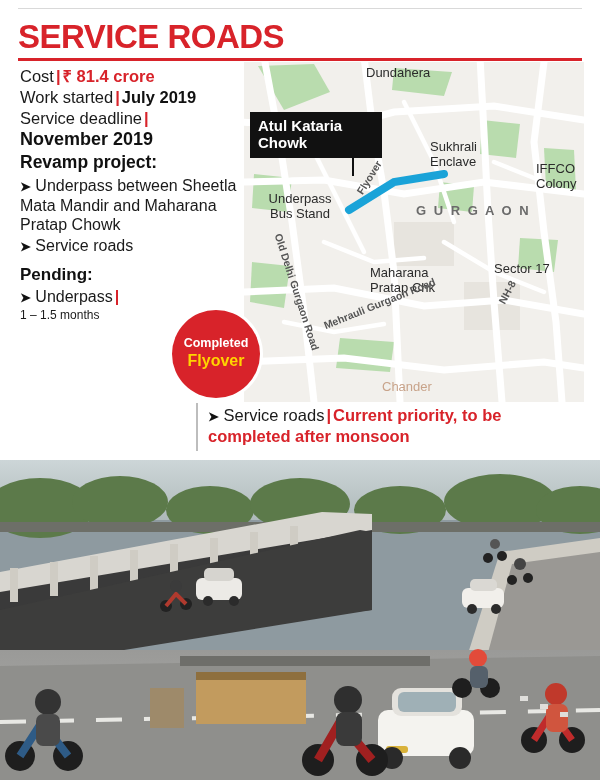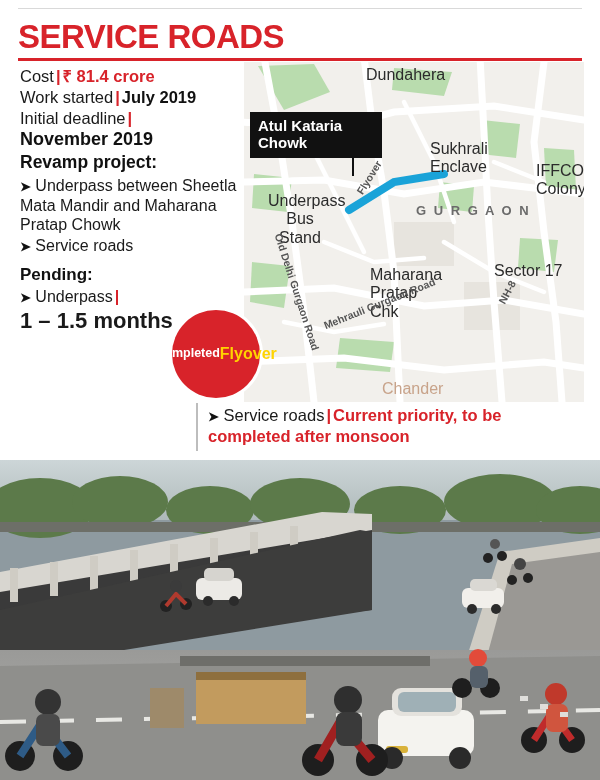--- a/index.html
+++ b/index.html
@@ -92,21 +92,21 @@
     position: absolute;
     left: 244px; top: 62px;
     width: 340px; height: 340px;
     background: #f2f0ec;
     overflow: hidden;
   }
   .map svg { display:block; }
 
   .map-label {
     position:absolute;
-    font-size: 16px;
+    font-size: 13px;
     color:#2b2b2b;
     line-height:1.15;
     font-family:"Liberation Sans", sans-serif;
   }
   .map-label.big {
     font-size: 13px; letter-spacing: 2px; color:#6b6b6b; font-weight:bold;
   }
   .road-label {
     position:absolute; font-size:10.5px; color:#555; font-weight:bold;
   }
@@ -125,21 +125,21 @@
     left:352px; top:150px; width:2px; height:26px; background:#111;
   }
 
   .stamp {
     position:absolute;
     left: 172px; top: 310px;
     width: 88px; height: 88px;
     border-radius:50%;
     background:#d8232a;
     color:#fff;
-    display:flex; flex-direction:row; align-items:center; justify-content:center;
+    display:flex; flex-direction:column; align-items:center; justify-content:center;
     text-align:left;
     box-shadow: 0 0 0 3px #ffffff;
   }
   .stamp .s1 { font-size:12.5px; font-weight:bold; line-height:1.1; }
   .stamp .s2 { font-size:16px; font-weight:bold; color:#ffd400; line-height:1.15; margin-top:1px; }
 
   
   .photo {
     position:absolute;
     left:0; top:460px;
@@ -162,21 +162,21 @@
   <div class="title-rule"></div>
 
   <div class="info">
     <div class="line">
       <span>Cost</span><span class="sep">|</span><span class="red-b">₹ 81.4 crore</span>
     </div>
     <div class="line">
       <span>Work started</span><span class="sep">|</span><span class="blk-b">July 2019</span>
     </div>
     <div class="line">
-      <span>Initial deadline</span><span class="sep">|</span>
+      <span>Service deadline</span><span class="sep">|</span>
     </div>
     <div class="line">
       <span class="blk-b" style="font-size:18px">November 2019</span>
     </div>
 
     <div class="heading">Revamp project:</div>
     <div class="bullet">
       <span class="arrow">➤</span>
       <span>Underpass between Sheetla Mata Mandir and Maharana Pratap Chowk</span>
     </div>
@@ -184,21 +184,21 @@
       <span class="arrow">➤</span>
       <span>Service roads</span>
     </div>
 
     <div class="pending-block">
       <div class="pending-head">Pending:</div>
       <div class="bullet">
         <span class="arrow">➤</span>
         <span>Underpass</span><span class="sep">|</span>
       </div>
-      <div class="bullet" style="font-size:22px;font-weight:bold">1 – 1.5 months</div>
+      <div class="bullet" style="font-size:12px;font-weight:normal">1 – 1.5 months</div>
     </div>
   </div>
 
   <div class="note-div"></div>
   <div class="note">
     <span class="arrow">➤</span>
     <span>Service roads</span><span class="sep">|</span><span class="red">Current priority, to be completed after monsoon</span>
   </div>
 
   <div class="map">

